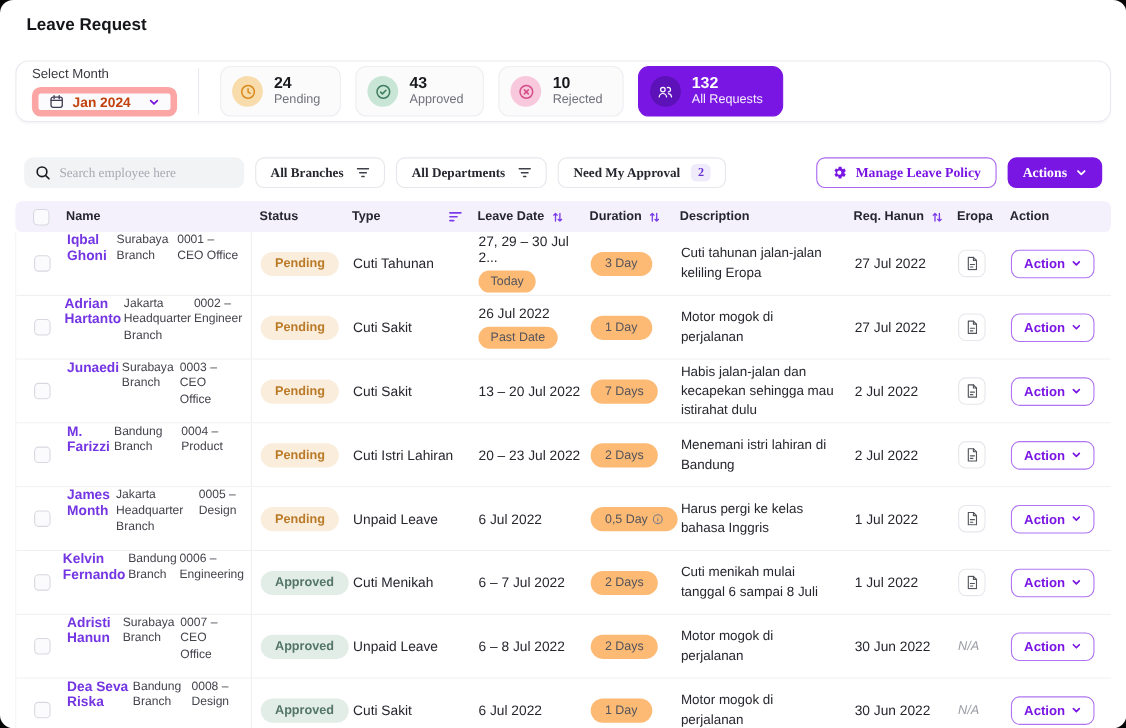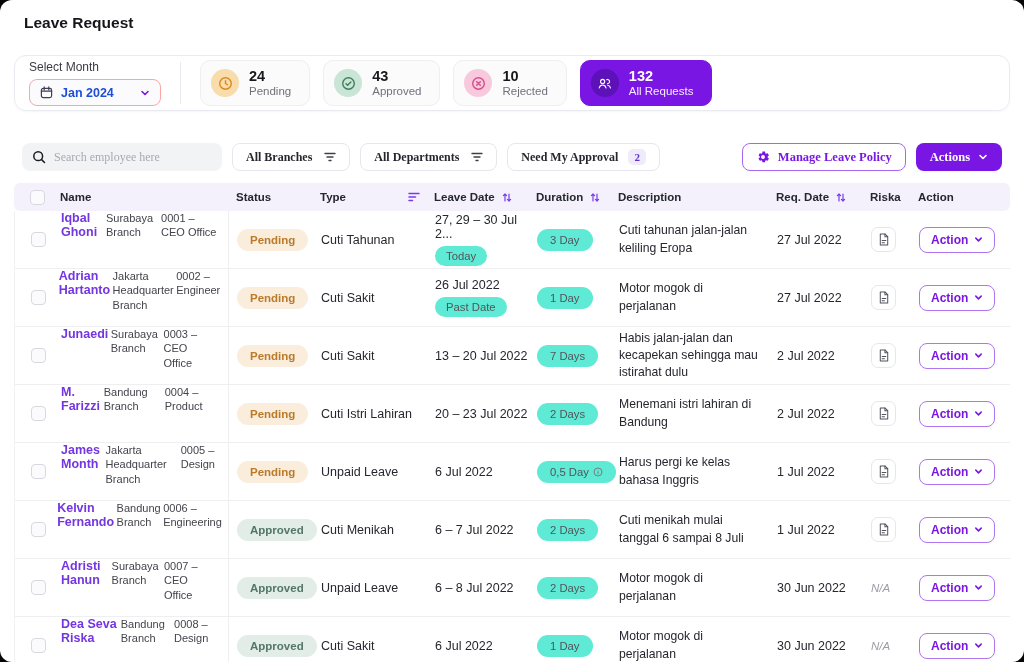--- a/index.html
+++ b/index.html
@@ -7,22 +7,22 @@
   .page { position:absolute; inset:0; background:#ffffff; border-radius:12px; overflow:hidden; }
 
   .page-title { margin:14px 0 0 24px; height:20px; font-size:15.5px; font-weight:700; color:#15161a; }
 
   
   .filters-panel { margin:21px 14px 0; height:56px; border:1px solid #e9eaf0; border-radius:12px;
     display:flex; align-items:center; padding:8px 14px; box-shadow:0 1px 2px rgba(16,24,40,.04); }
   .month-group { display:flex; flex-direction:column; gap:5px; }
   .month-label { font-size:12px; color:#3a3b42; }
   .month-select { display:flex; align-items:center; gap:8px; width:132px; height:27px; background:#fbfbfd;
-    border:1px solid #fca5a5; border-radius:8px; padding:0 10px; font-family:inherit;
-    font-size:12.5px; font-weight:700; color:#1d4ed8; cursor:pointer;text-align:center; }
+    border:6px solid #fca5a5; border-radius:8px; padding:0 10px; font-family:inherit;
+    font-size:12.5px; font-weight:700; color:#c2410c; cursor:pointer;text-align:center; }
   .month-select .chev { margin-left:auto; color:#7a16e3; display:flex; }
   .vdivider { width:1px; height:42px; background:#e9eaf0; margin:0 19px; }
   .stat-cards { display:flex; gap:13px; }
   .stat-card { display:flex; align-items:center; gap:10px; border:1px solid #eeeef3; background:#fbfbfc;
     border-radius:10px; padding:6px 18px 6px 10px; min-width:98px; cursor:pointer; }
   .stat-icon { width:28px; height:28px; border-radius:50%; display:flex; align-items:center; justify-content:center; flex:none; }
   .si-pending { background:#f8dcab; }
   .si-approved { background:#c9e5d6; }
   .si-rejected { background:#f8c9dc; }
   .si-all { background:#5c12b8; }
@@ -61,21 +61,21 @@
   .tbody { border-left:1px solid #f1f1f4; }
   .cell { font-size:12.5px; color:#26272e; }
   .c-name { height:100%; border-right:1px solid #efeff2; display:flex; flex-direction:row; justify-content:center; gap:2.5px; padding:0 10px 0 2px; }
   .name-link { color:#7435e2; font-weight:700; font-size:12.5px; text-decoration:none; cursor:pointer; }
   .sub { font-size:11px; color:#43444c; line-height:1.3; }
   .c-status { padding-left:8px; }
   .badge { display:inline-block; padding:5px 13px; border-radius:999px; font-size:11.5px; font-weight:600; }
   .badge[data-status="pending"] { background:#faeddc; color:#ba7a28; }
   .badge[data-status="approved"] { background:#e3ede7; color:#54766a; }
   .c-date { display:flex; flex-direction:column; align-items:flex-start; gap:5px; padding-right:8px; }
-  .pill { background:#5eead4; color:#53545c; border-radius:999px; padding:4px 11px; font-size:11.3px; display:inline-flex; align-items:center; gap:4px; }
+  .pill { background:#fdba74; color:#53545c; border-radius:999px; padding:4px 11px; font-size:11.3px; display:inline-flex; align-items:center; gap:4px; }
   .c-duration .pill { padding:5px 13px; }
   .c-desc { font-size:12.2px; line-height:1.4; padding-right:16px; max-height:52px; overflow:hidden; }
   .c-file { display:flex; }
   .file-btn { width:25px; height:25px; border:1px solid #e6e7ec; border-radius:7px; background:#fff; display:flex; align-items:center; justify-content:center; cursor:pointer; }
   .na { font-size:11.5px; color:#9b9da6; font-style:italic; }
   .action-btn { height:26px; border:1px solid #ae74f2; background:#fff; color:#7a16e3; border-radius:8px;
     display:flex; align-items:center; gap:6px; padding:0 11px; font-family:inherit; font-size:12px; font-weight:700; cursor:pointer; }
 </style>
 </head>
 <body>
@@ -236,29 +236,29 @@
         <span>Duration</span>
         <span style="display:flex;">
           <svg width="10" height="11" viewBox="0 0 10 11" fill="none" stroke="#7a3bea" stroke-width="1.2" stroke-linecap="round" stroke-linejoin="round">
               <path d="M3 9V2M3 2L1.4 3.6M3 2l1.6 1.6"></path>
               <path d="M7 2v7M7 9L5.4 7.4M7 9l1.6-1.6"></path>
             </svg>
         </span>
       </div>
       <div class="hcell">Description</div>
       <div class="hcell">
-        <span>Req. Date</span>
+        <span>Req. Hanun</span>
         <span style="display:flex;">
           <svg width="10" height="11" viewBox="0 0 10 11" fill="none" stroke="#7a3bea" stroke-width="1.2" stroke-linecap="round" stroke-linejoin="round">
               <path d="M3 9V2M3 2L1.4 3.6M3 2l1.6 1.6"></path>
               <path d="M7 2v7M7 9L5.4 7.4M7 9l1.6-1.6"></path>
             </svg>
         </span>
       </div>
-      <div class="hcell">Riska</div>
+      <div class="hcell">Eropa</div>
       <div class="hcell">Action</div>
     </div>
     <div class="tbody" id="tbody">
   <div class="trow">
     <div class="cell c-check">
             <span class="checkbox"></span>
           </div>
     <div class="cell c-name">
       <a class="name-link">Iqbal Ghoni</a>
       <div class="sub">Surabaya Branch</div>

